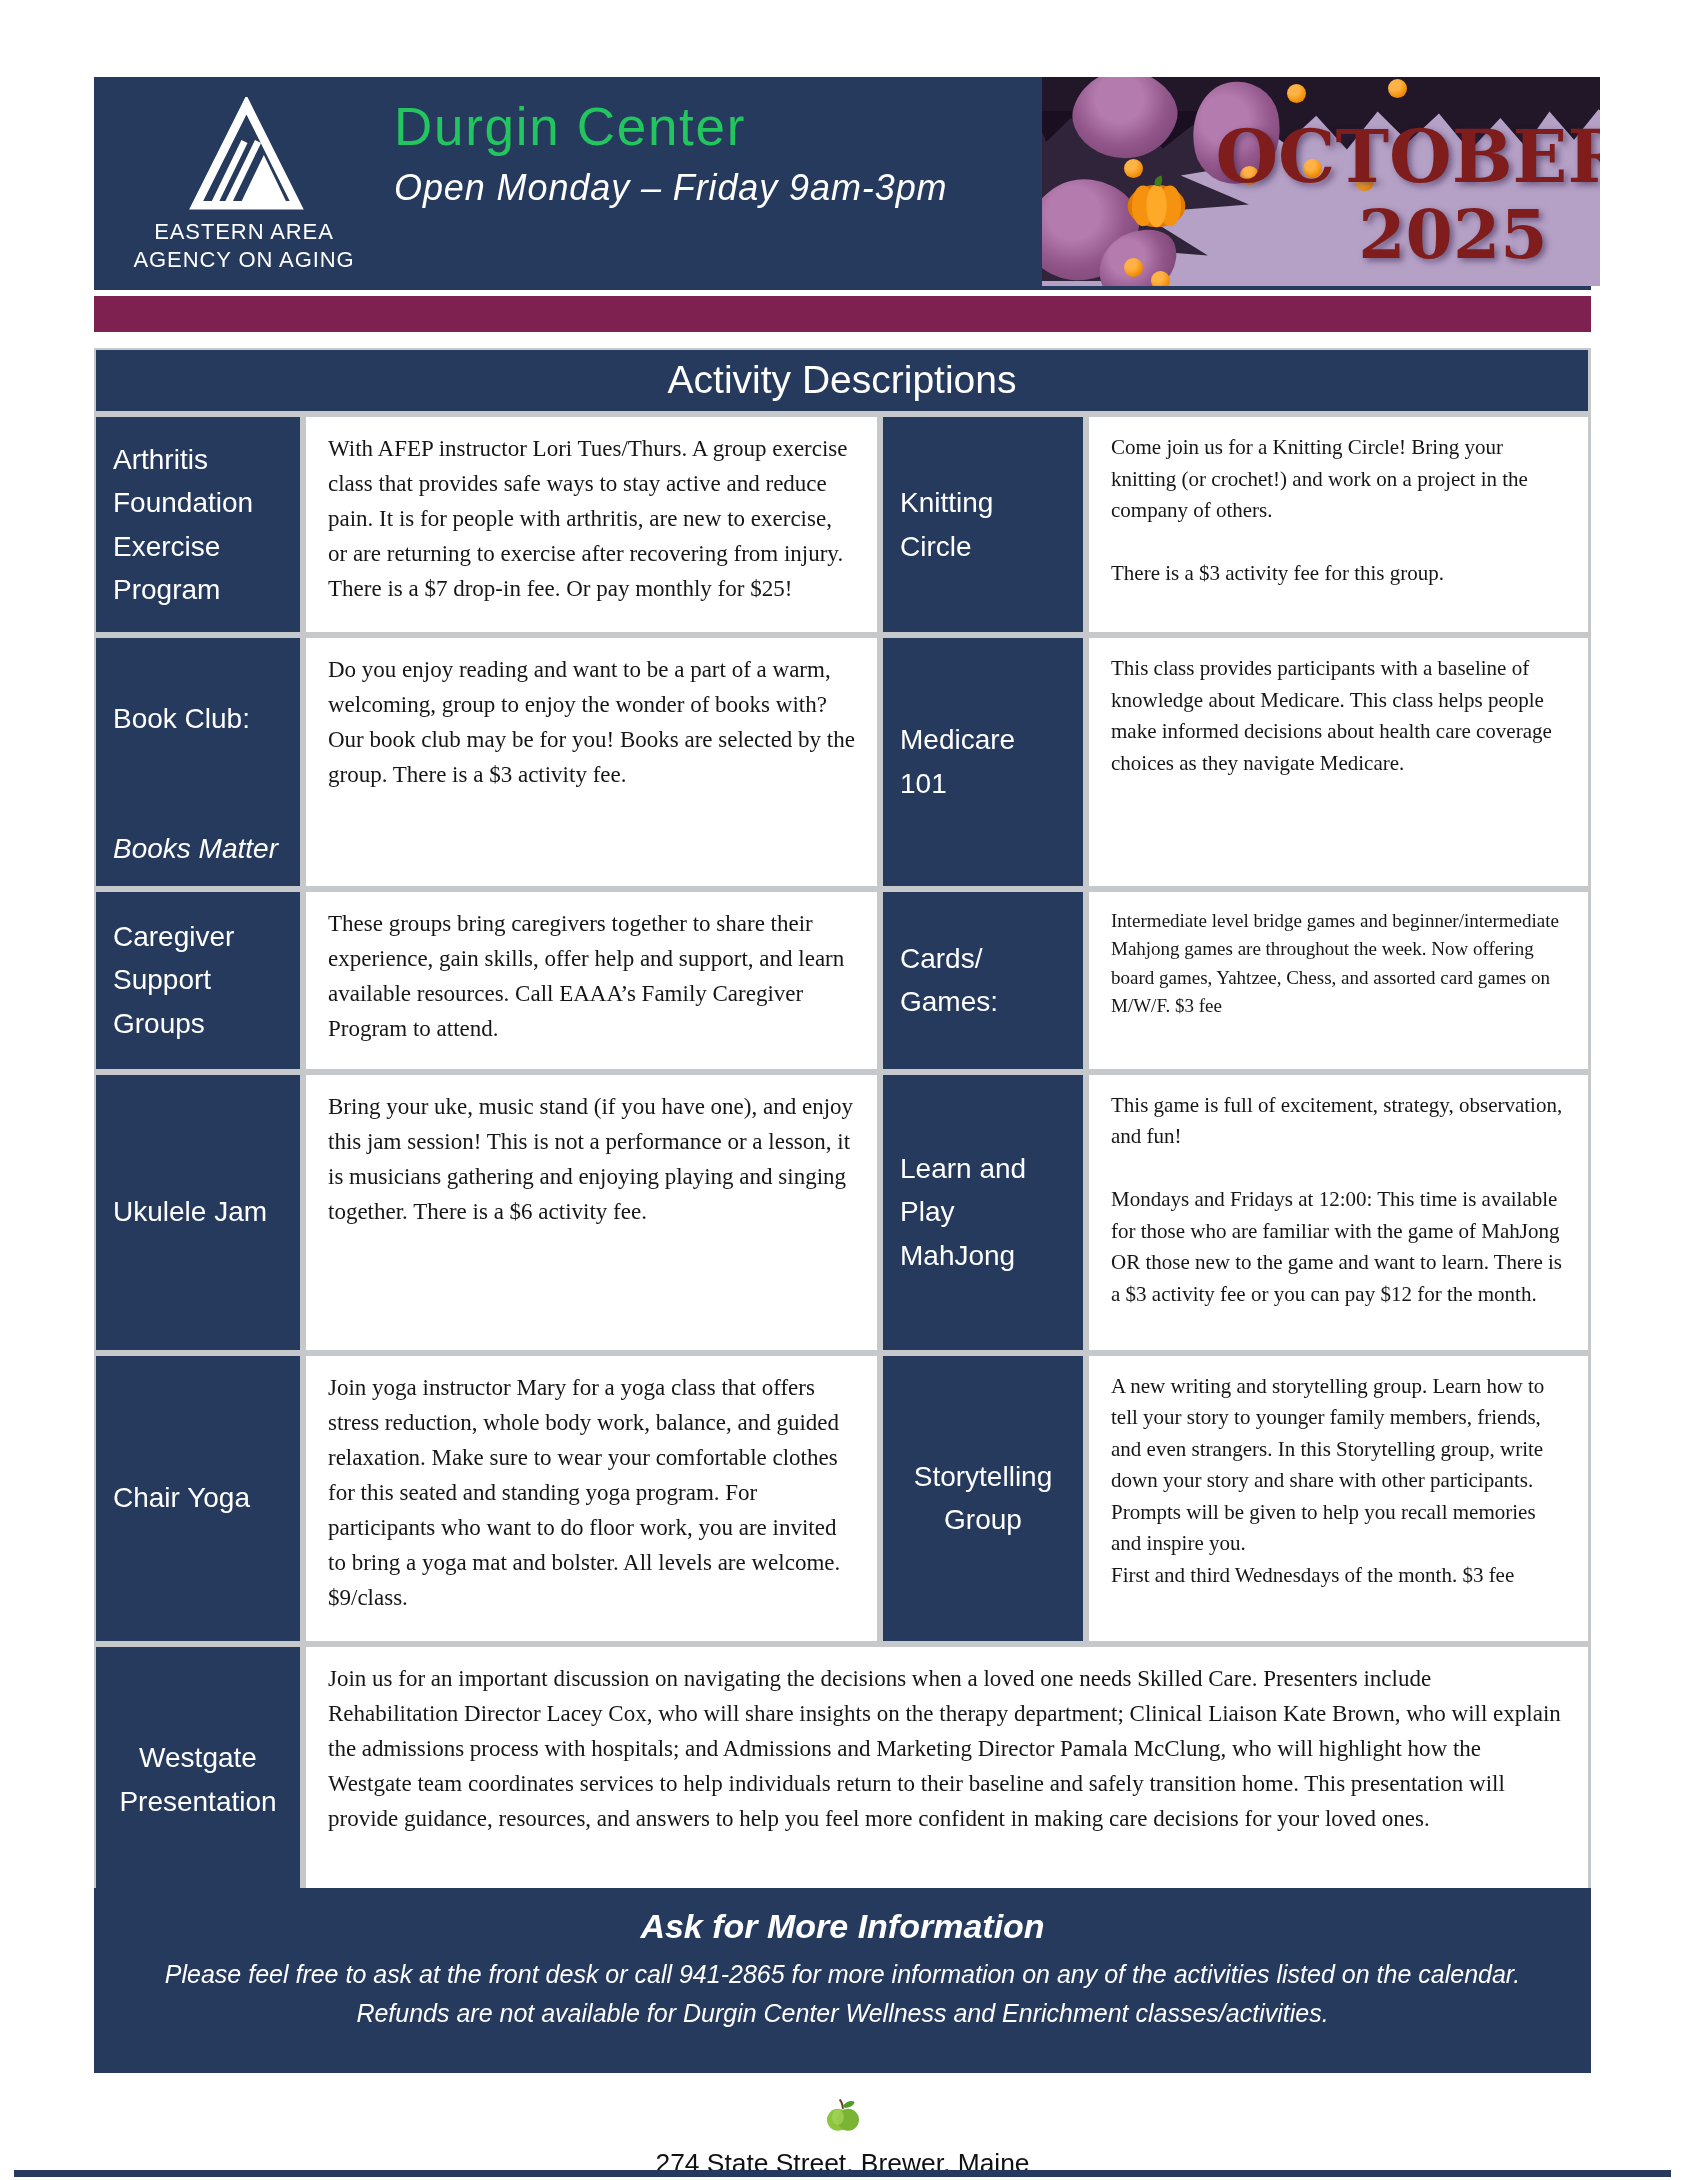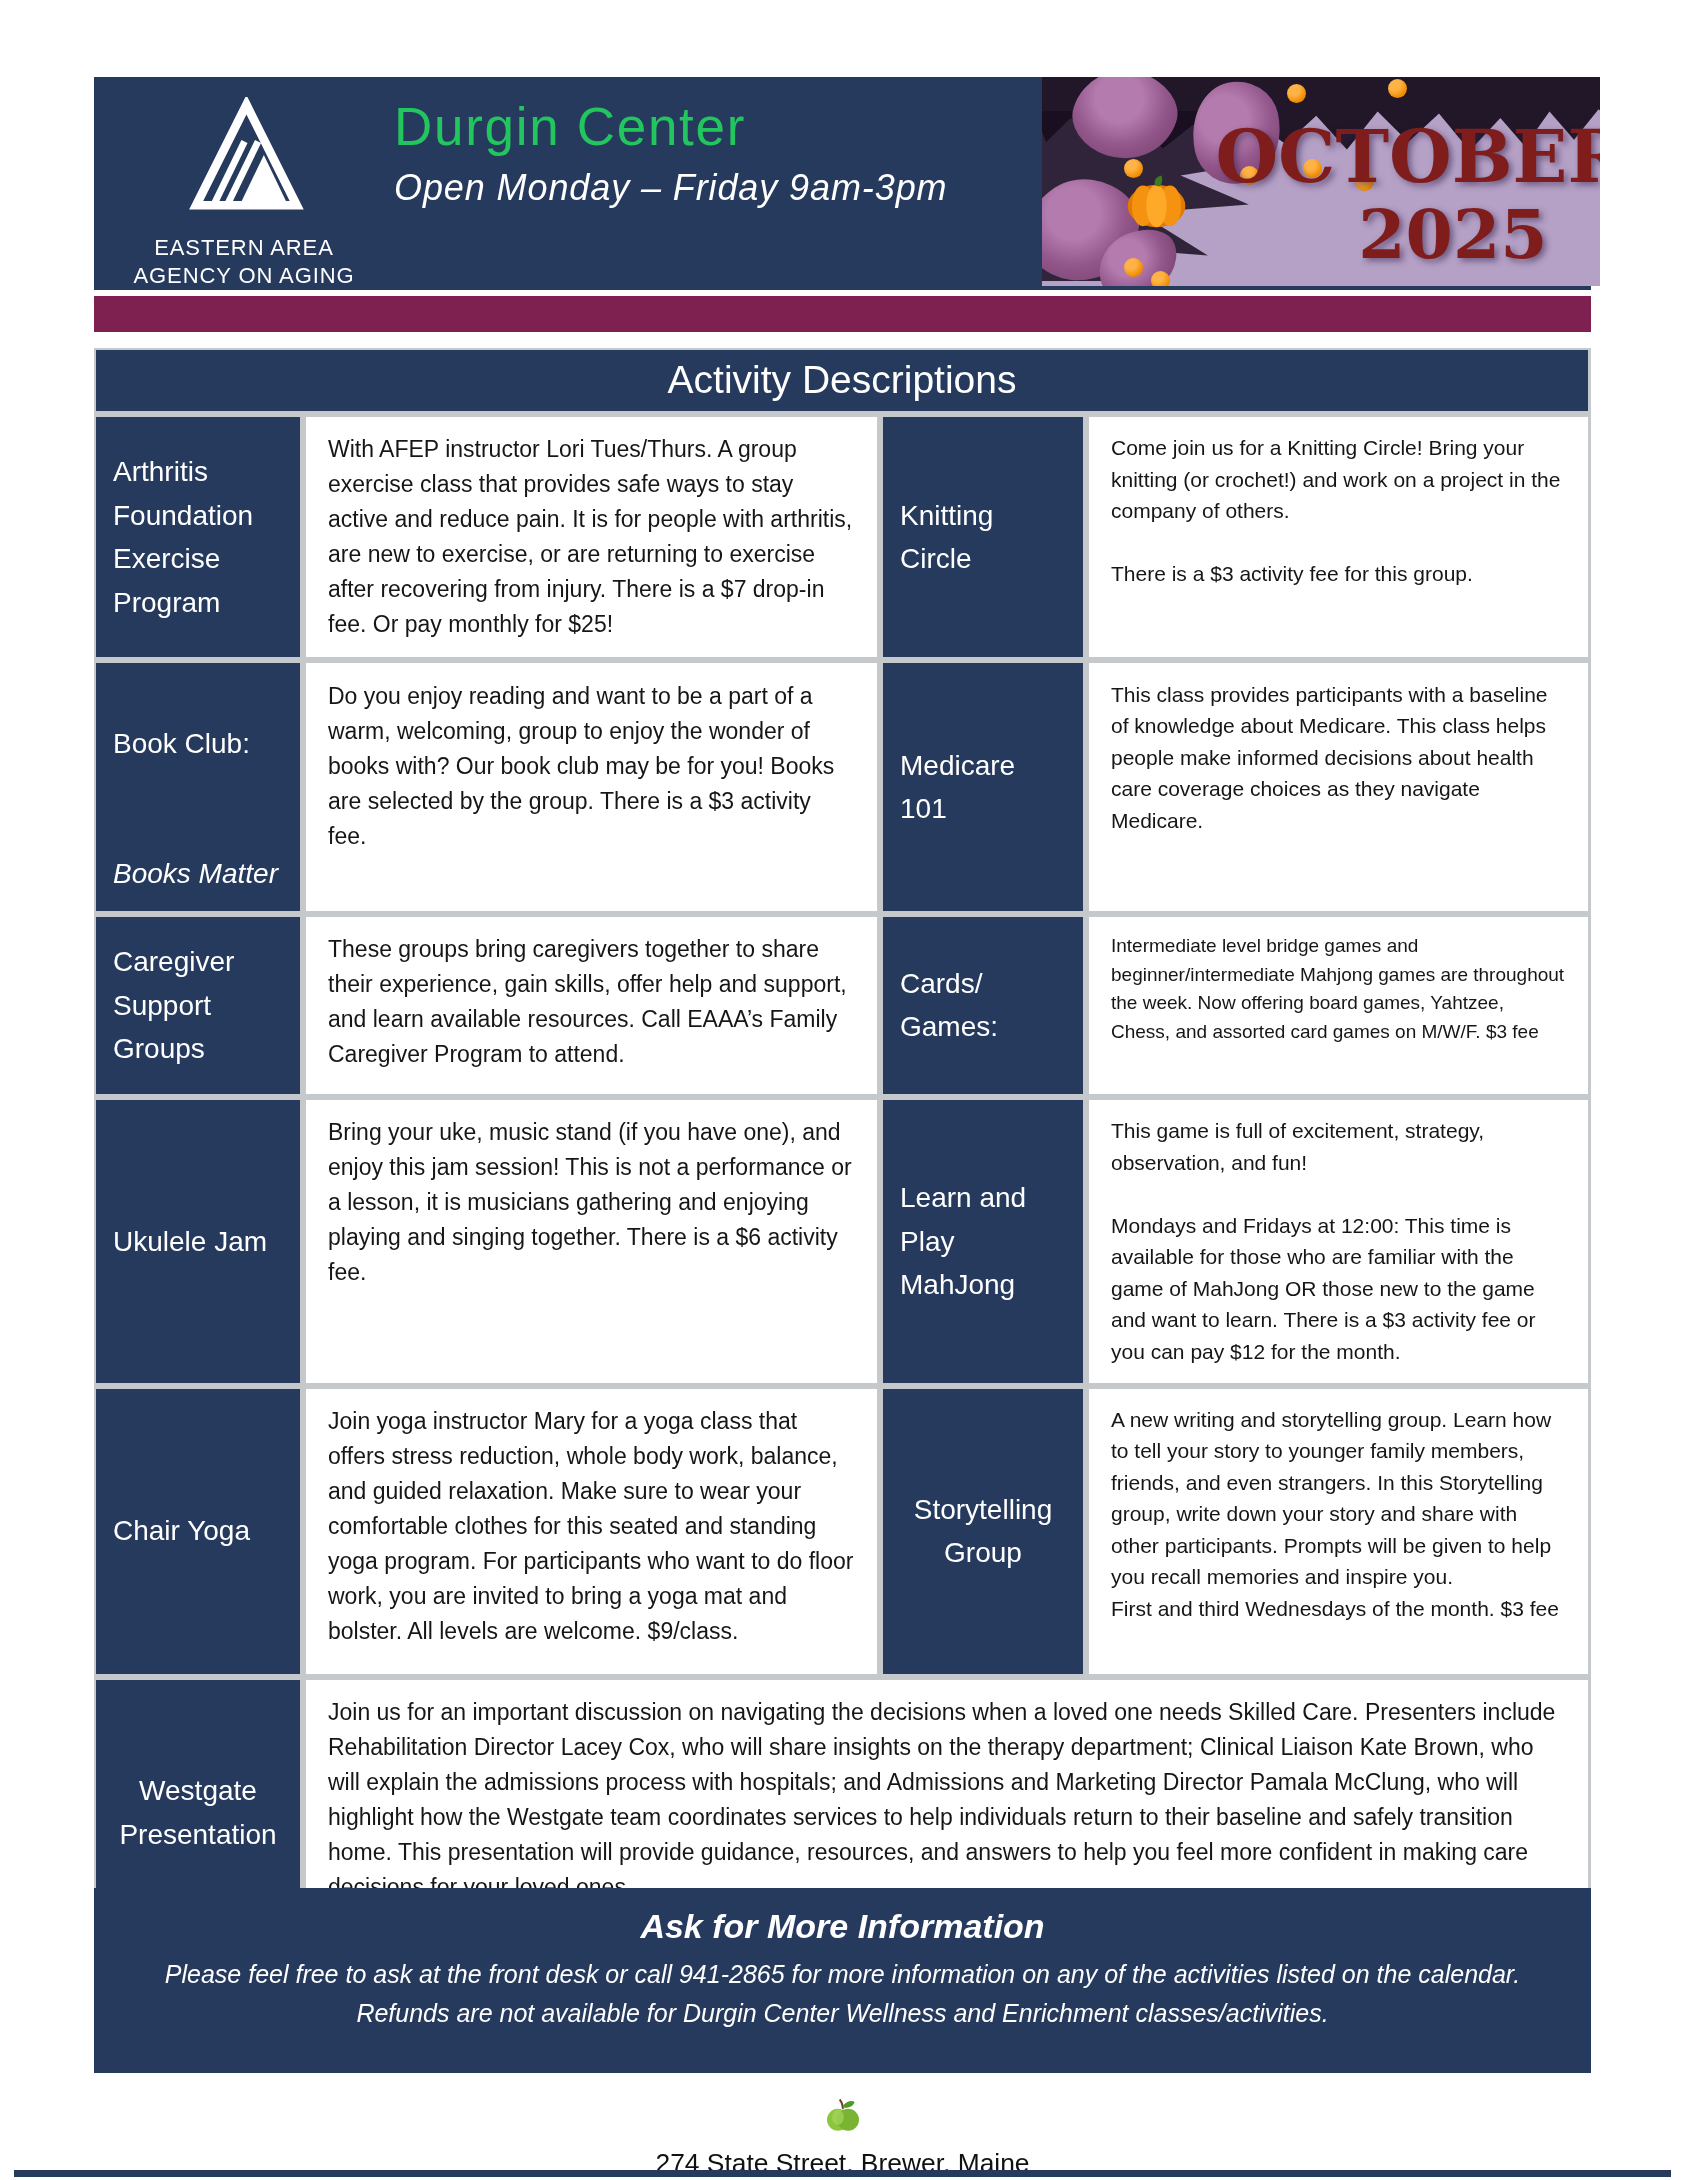--- a/index.html
+++ b/index.html
@@ -11,21 +11,21 @@
   body{width:1685px;height:2181px;position:relative;overflow:hidden;
        font-family:"Liberation Sans",sans-serif;color:var(--ink);}
   .page{position:absolute;inset:0;}
 
   
   .masthead{position:absolute;left:94px;top:77px;width:1497px;height:213px;
             background:var(--navy);display:flex;}
   .logo-block{width:300px;display:flex;flex-direction:column;align-items:center;
               padding-top:20.4px;color:#fff;}
   .logo-block svg{width:129px;height:116px;display:block;}
-  .org{margin-top:21px;text-align:center;font-size:22px;letter-spacing:0.9px;line-height:1.25;color:#fff;}
+  .org{margin-top:5px;text-align:center;font-size:22px;letter-spacing:0.9px;line-height:1.25;color:#fff;}
   .title-block{padding-top:22px;}
   .big-title{color:#22c55e;font-size:53px;letter-spacing:1.7px;line-height:1.05;font-weight:400;}
   .sub-title{color:#fff;font-size:36px;margin-top:12px;letter-spacing:0.9px;font-style:italic;}
 
   
   .month-banner{position:absolute;top:0;right:-9.4px;width:558px;height:209px;
                 background:var(--lavender);overflow:hidden;}
   .lace{position:absolute;left:-8.5px;top:-31px;width:110%;height:109px;background:#150d1d;
         clip-path:polygon(0 0,100% 0,100% 62%,96% 80%,92% 58%,88% 86%,84% 60%,80% 92%,76% 66%,71% 96%,
         66% 62%,61% 88%,56% 60%,51% 95%,46% 64%,41% 90%,36% 70%,31% 100%,26% 72%,21% 94%,16% 64%,
@@ -53,21 +53,21 @@
   
   .activity-table{position:absolute;left:94px;top:348px;width:1497px;
                   display:grid;grid-template-columns:204px 571px 200px 499px;gap:6px;
                   background:var(--table_line);border:2.6px solid var(--table_line);}
   .t-title{grid-column:1/-1;background:var(--navy);color:#fff;text-align:center;
            font-size:39px;padding:7.7px 0 9.4px 0;}
   .lbl{background:var(--navy);color:#fff;font-size:28px;line-height:1.55;
        display:flex;align-items:center;padding:15.3px 13.6px 15.3px 17px;white-space:pre-line;}
   .lbl.center{justify-content:center;text-align:center;padding-left:6.8px;padding-right:6.8px;}
   .desc{background:#fff;color:var(--ink);font-size:23px;line-height:1.52;
-        padding:15.3px 22px;white-space:pre-line;}
+        padding:15.3px 22px;white-space:pre-line;font-family:Liberation Serif, serif;}
   .desc.md{font-size:21px;line-height:1.5;}
   .desc.sm{font-size:19px;line-height:1.5;}
   .it{font-style:italic;}
   .r1{min-height:215px;} .r2{min-height:215px;} .r3{min-height:177px;}
   .r4{min-height:275px;} .r5{min-height:285px;} .r6{min-height:266px;}
   .span3{grid-column:2/5;}
 
   
   .info-block{position:absolute;left:94px;top:1888px;width:1497px;height:185px;
               background:var(--navy);color:#fff;text-align:center;padding:19px 25.6px;}

